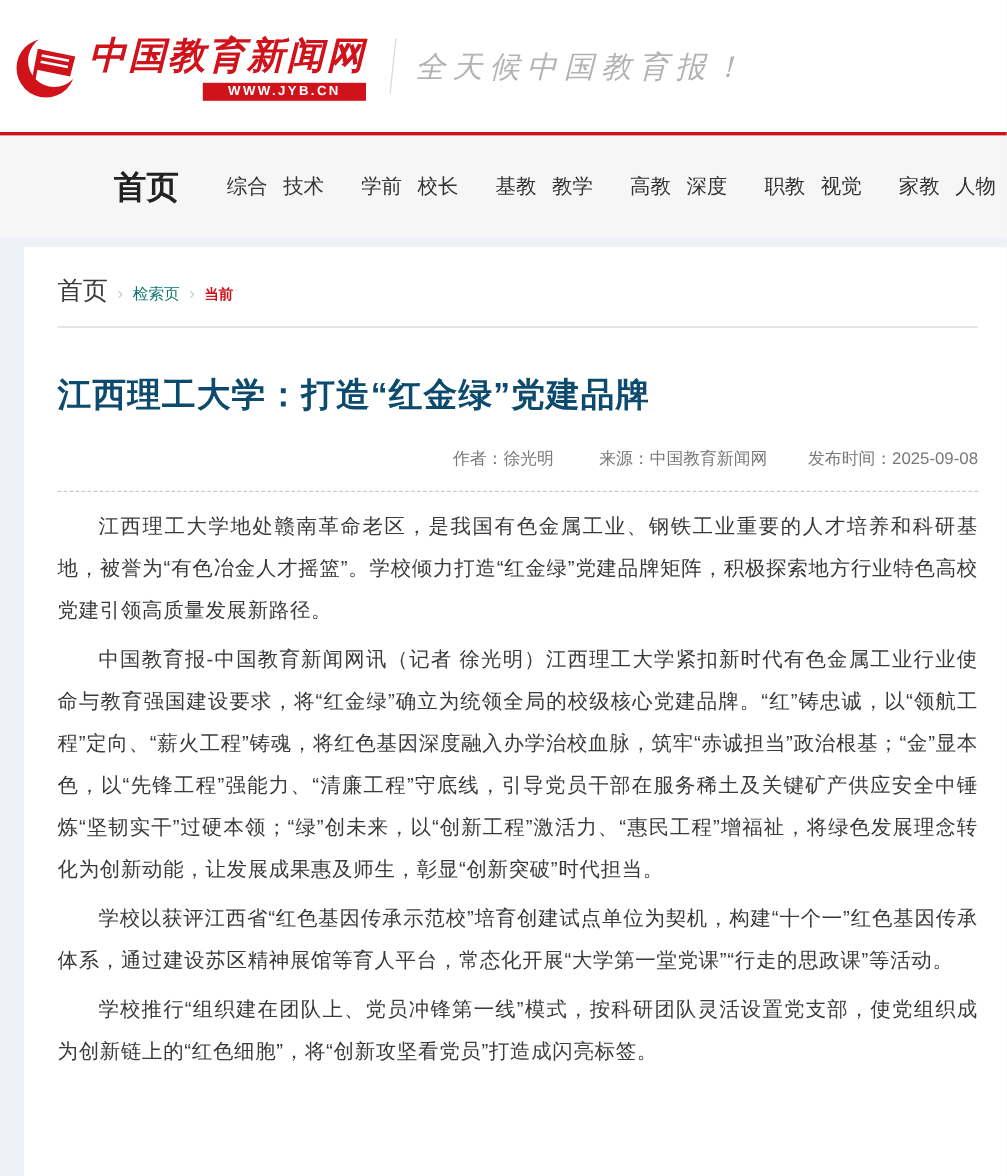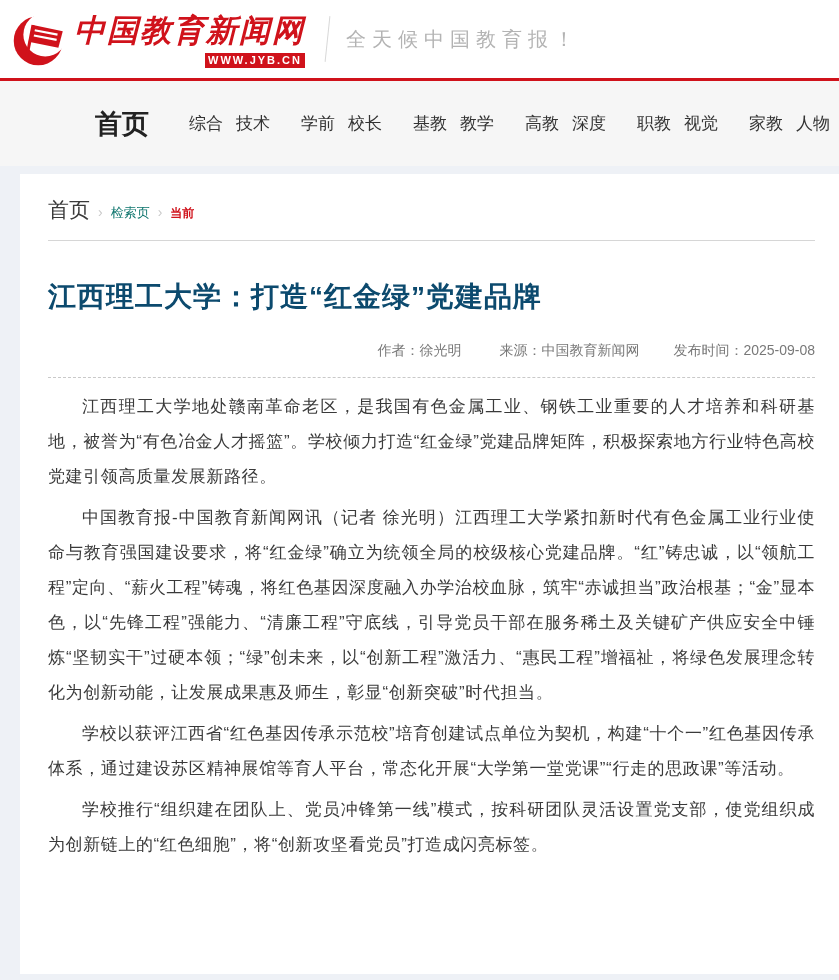--- a/index.html
+++ b/index.html
@@ -6,42 +6,42 @@
   html, body { width: 839px; }
   body {
     font-family: "Liberation Sans", "DejaVu Sans", sans-serif;
     background: var(--page-bg, #eef1f6);
     width: 839px; height: 980px; overflow: hidden;
     color: #333;
   }
 
   
   .site-header {
-    background: #fff; height: 78px;
+    background: #fff; height: 110px;
     display: flex; align-items: center;
     padding-left: 12px;
   }
   .logo { display: flex; align-items: center; cursor: pointer; }
   .logo-icon { width: 56px; height: 56px; display: block; }
   .logo-text-wrap { display: flex; flex-direction: column; align-items: flex-end; margin-left: 6px; }
   .logo-text {
     font-family: "Liberation Serif", "DejaVu Serif", serif;
     font-weight: bold; font-style: italic;
     font-size: 31px; color: var(--brand-red, #d0121b);
     letter-spacing: 2px; white-space: nowrap;
   }
   .logo-badge {
     background: var(--brand-red, #d0121b); color: #fff;
     font-size: 11px; font-weight: bold; letter-spacing: 2px;
-    padding: 1px 3px 2px; margin-top: 1px;
+    padding: 1px 21px 2px; margin-top: 1px;
   }
   .header-divider { width: 1px; height: 46px; background: #d8d8d8; margin: 0 18px 0 22px; transform: rotate(6deg); }
   .tagline {
     font-family: "Liberation Serif", "DejaVu Serif", serif;
-    font-size: 20px; color: #b3b3b3;
+    font-style: italic; font-size: 25px; color: #b3b3b3;
     letter-spacing: 6px; white-space: nowrap;
   }
   .red-line { height: 3px; background: var(--brand-red, #d0121b); }
 
   
   .main-nav {
     background: #f6f6f6; height: 85px;
     display: flex; align-items: center;
     padding-left: 95px; overflow: hidden;
   }

